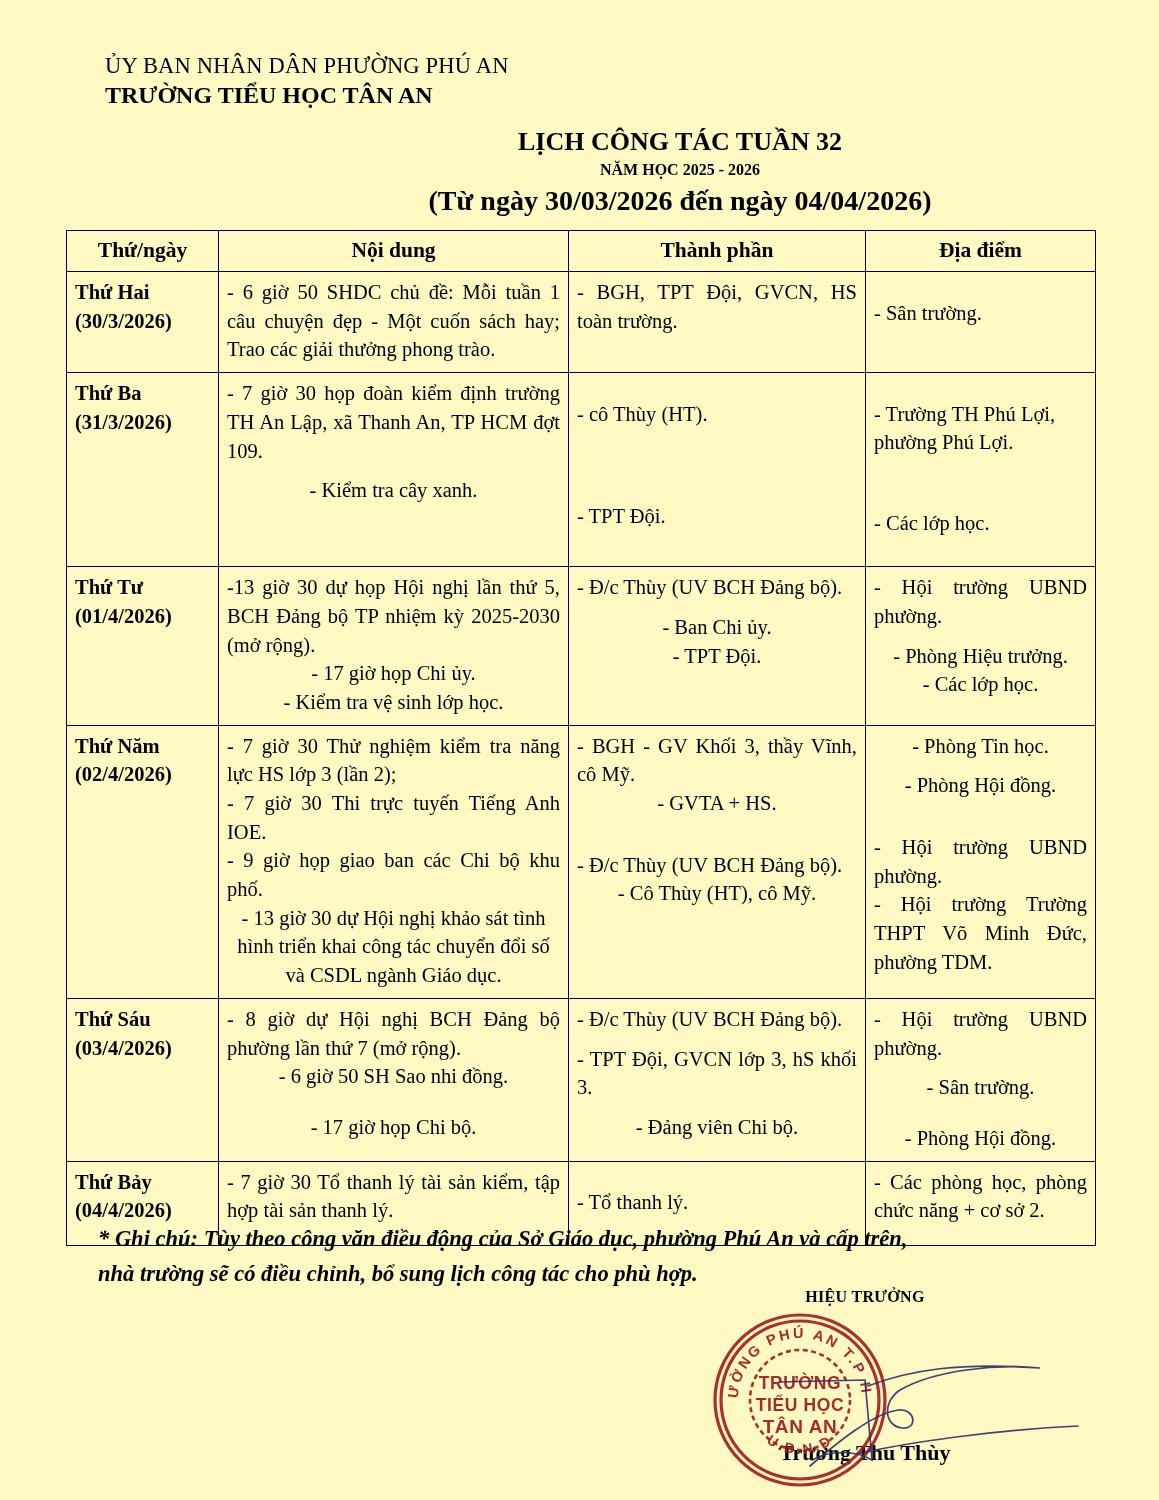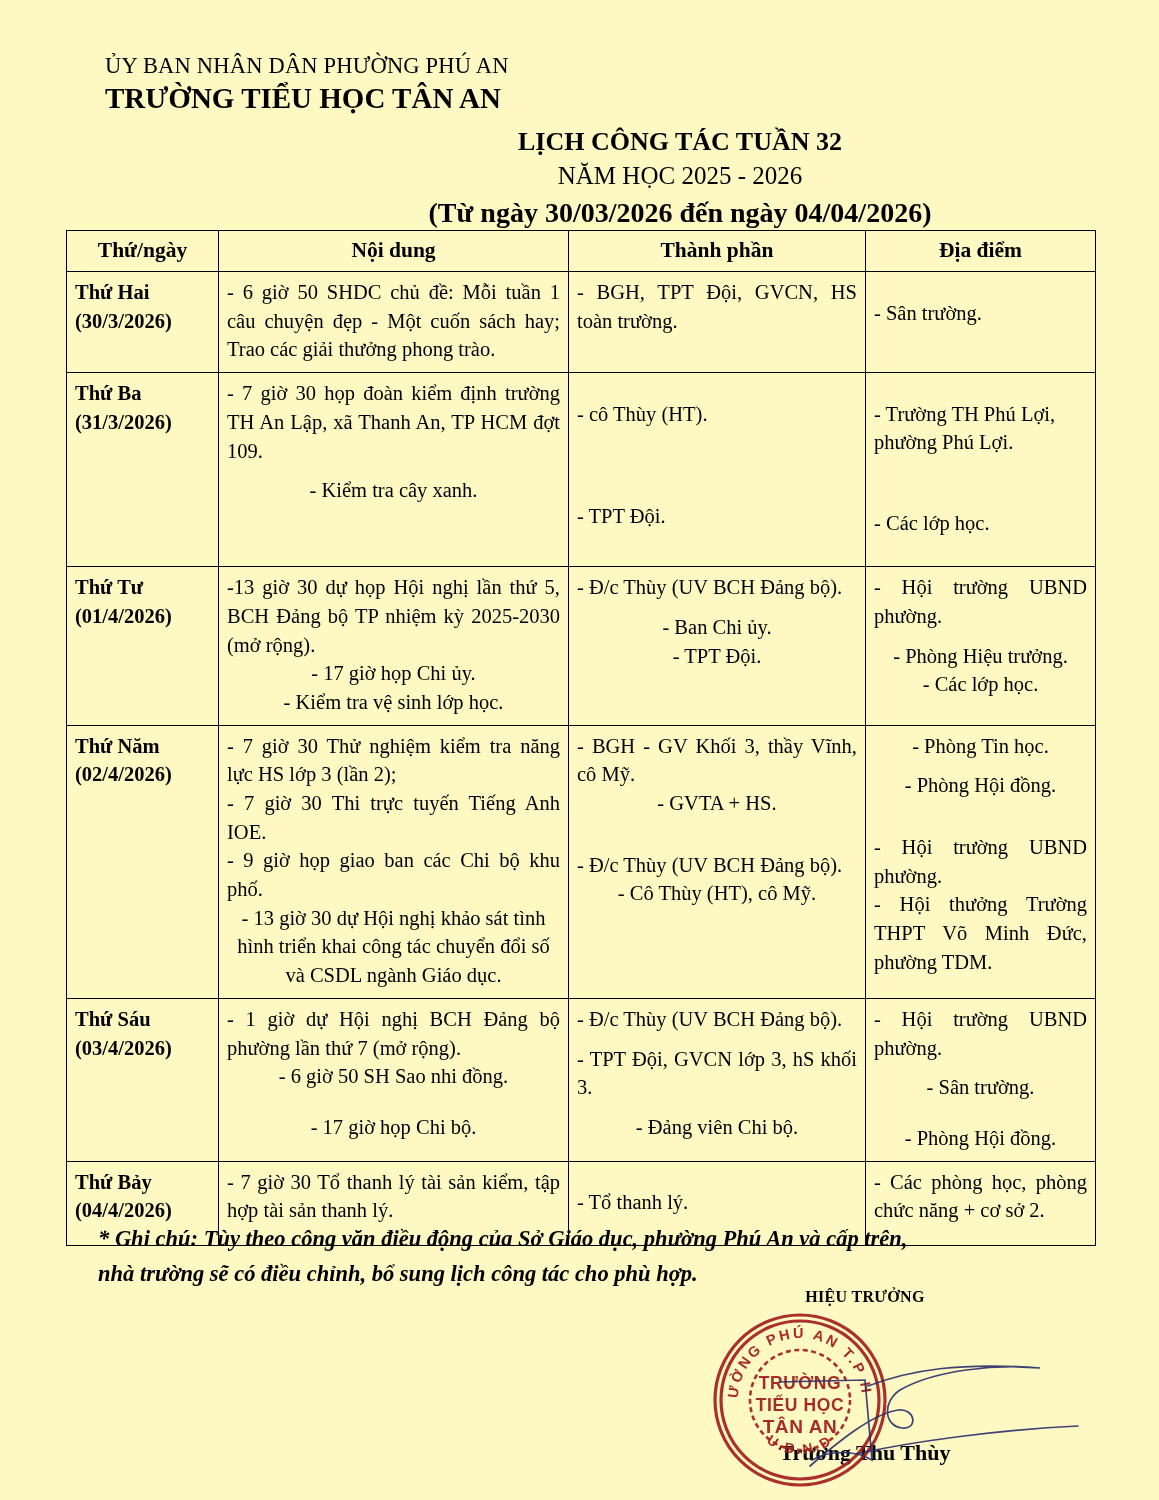--- a/index.html
+++ b/index.html
@@ -29,41 +29,41 @@
     top: 52px;
     width: 700px;
   }
   .letterhead .line1 {
     font-size: 22.5px;
     letter-spacing: 0.2px;
     line-height: 1.26;
     white-space: nowrap;
   }
   .letterhead .line2 {
-    font-size: 29px;
+    font-size: 24px;
     font-weight: bold;
     line-height: 1.26;
     white-space: nowrap;
   }
 
   .doc-title {
     position: absolute;
     left: 230px;
     top: 125px;
     width: 900px;
     text-align: center;
   }
   .doc-title .t1 {
     font-size: 26px;
     font-weight: bold;
     line-height: 1.32;
   }
   .doc-title .t2 {
-    font-size: 25px;
-    font-weight: normal;
+    font-size: 16px;
+    font-weight: bold;
     line-height: 1.32;
   }
   .doc-title .t3 {
     font-size: 28px;
     font-weight: bold;
     line-height: 1.38;
     margin-top: 2px;
   }
 
   
@@ -293,31 +293,31 @@
             <p>- Đ/c Thùy (UV BCH Đảng bộ).</p>
             <p class="last">- Cô Thùy (HT), cô Mỹ.</p>
           </td>
           <td class="just">
             <p class="last">- Phòng Tin học.</p>
             <div class="gap-sm"></div>
             <p class="last">- Phòng Hội đồng.</p>
             <div class="gap"></div>
             <div class="gap-sm"></div>
             <p>- Hội trường UBND phường.</p>
-            <p>- Hội thưởng Trường THPT Võ Minh Đức, phường TDM.</p>
+            <p>- Hội trường Trường THPT Võ Minh Đức, phường TDM.</p>
           </td>
         </tr>
 
         <tr>
           <td class="day-cell">
             <span class="dname">Thứ Sáu</span>
             <span class="ddate">(03/4/2026)</span>
           </td>
           <td class="just">
-            <p>- 1 giờ dự Hội nghị BCH Đảng bộ phường lần thứ 7 (mở rộng).</p>
+            <p>- 8 giờ dự Hội nghị BCH Đảng bộ phường lần thứ 7 (mở rộng).</p>
             <p class="last">- 6 giờ 50 SH Sao nhi đồng.</p>
             <div class="gap"></div>
             <p class="last">- 17 giờ họp Chi bộ.</p>
           </td>
           <td class="just">
             <p>- Đ/c Thùy (UV BCH Đảng bộ).</p>
             <div class="gap-sm"></div>
             <p>- TPT Đội, GVCN lớp 3, hS khối 3.</p>
             <div class="gap-sm"></div>
             <p class="last">- Đảng viên Chi bộ.</p>

